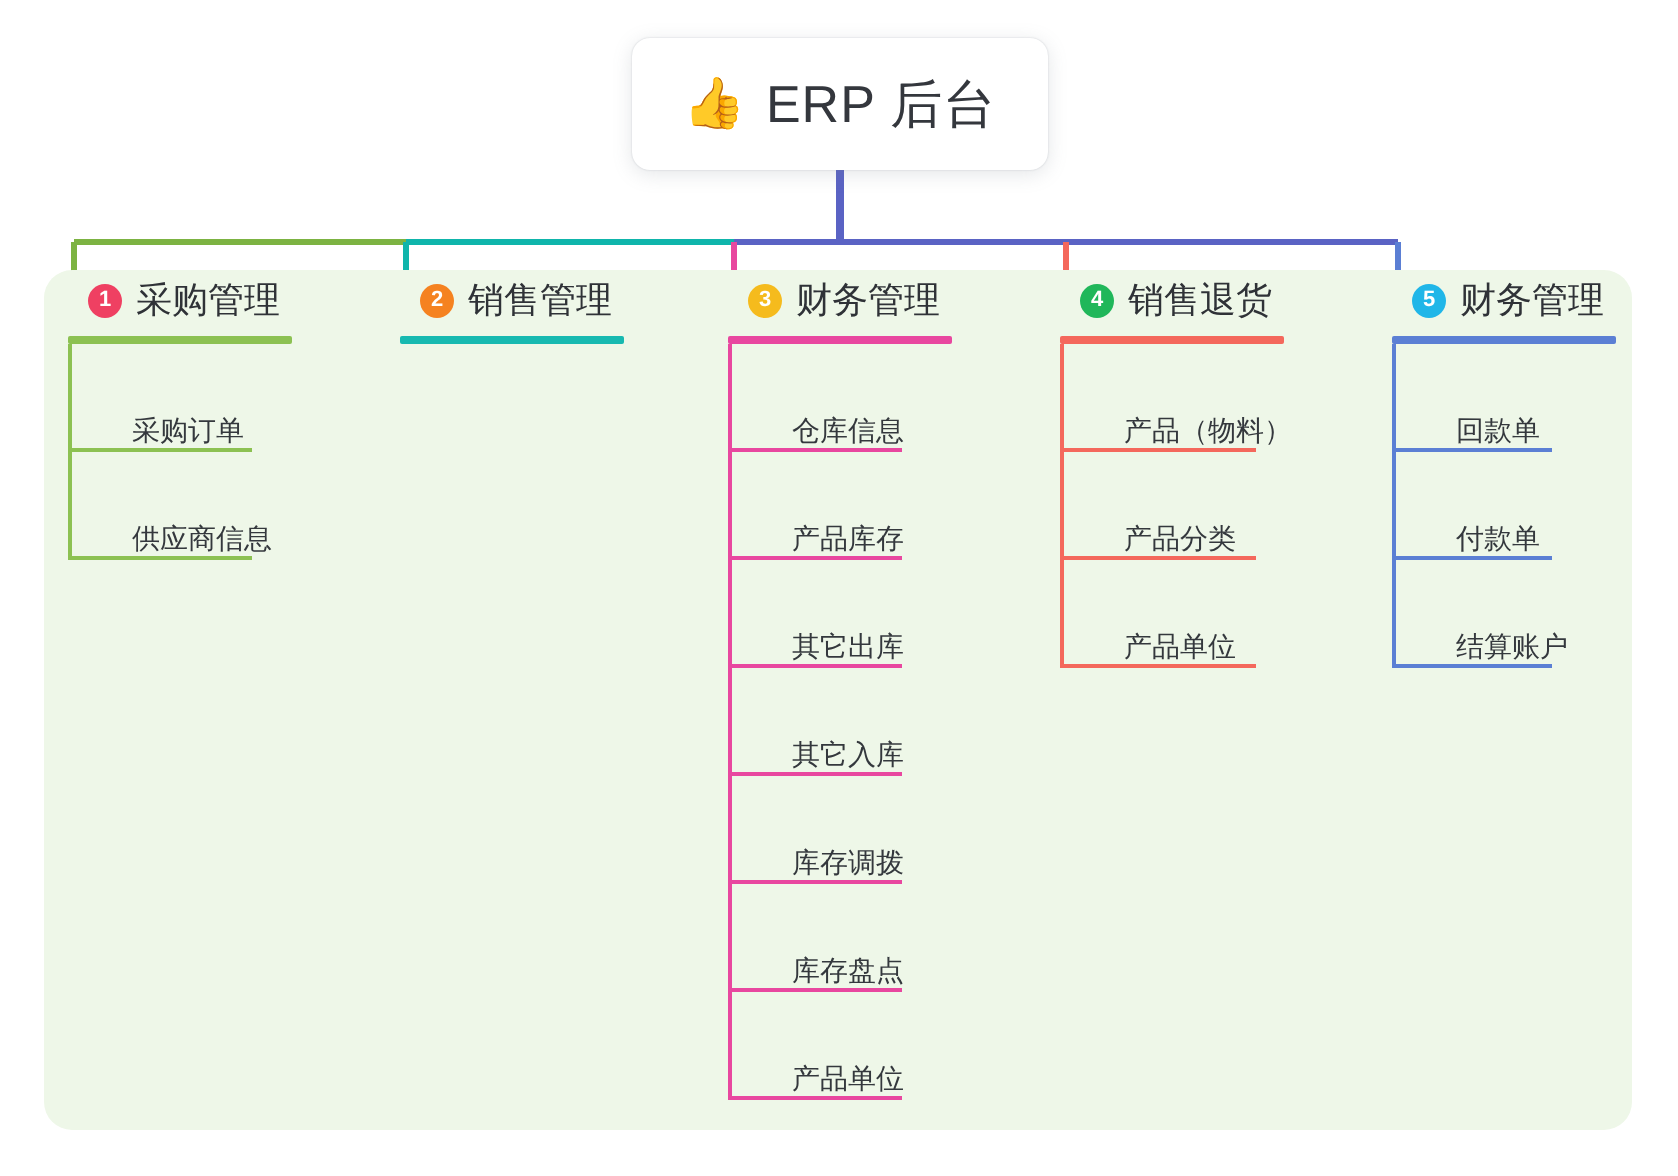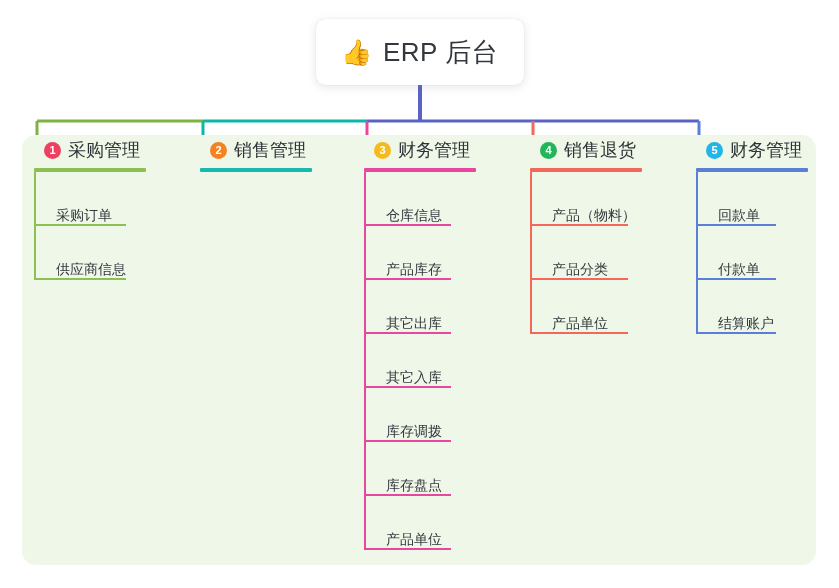--- a/index.html
+++ b/index.html
@@ -52,21 +52,21 @@
     flex:0 0 auto;font-weight:bold;
   }
   .head-label{font-size:18px;color:#2f3237;}
   .head-rule{height:4px;border-radius:1px;margin-top:3px;}
 
   .items{position:relative;margin-top:0;}
   .item{
     position:relative;
     height:54px;
     box-sizing:border-box;
-    padding-left:16px;
+    padding-left:26px;
     display:flex;align-items:flex-end;
   }
   .item .spine{
     position:absolute;left:0;top:0;width:2px;height:100%;
   }
   .item .txt{
     font-size:14px;color:#34383d;white-space:nowrap;
     padding:0 6px 4px 6px;line-height:1;
   }
   .item .underline{

